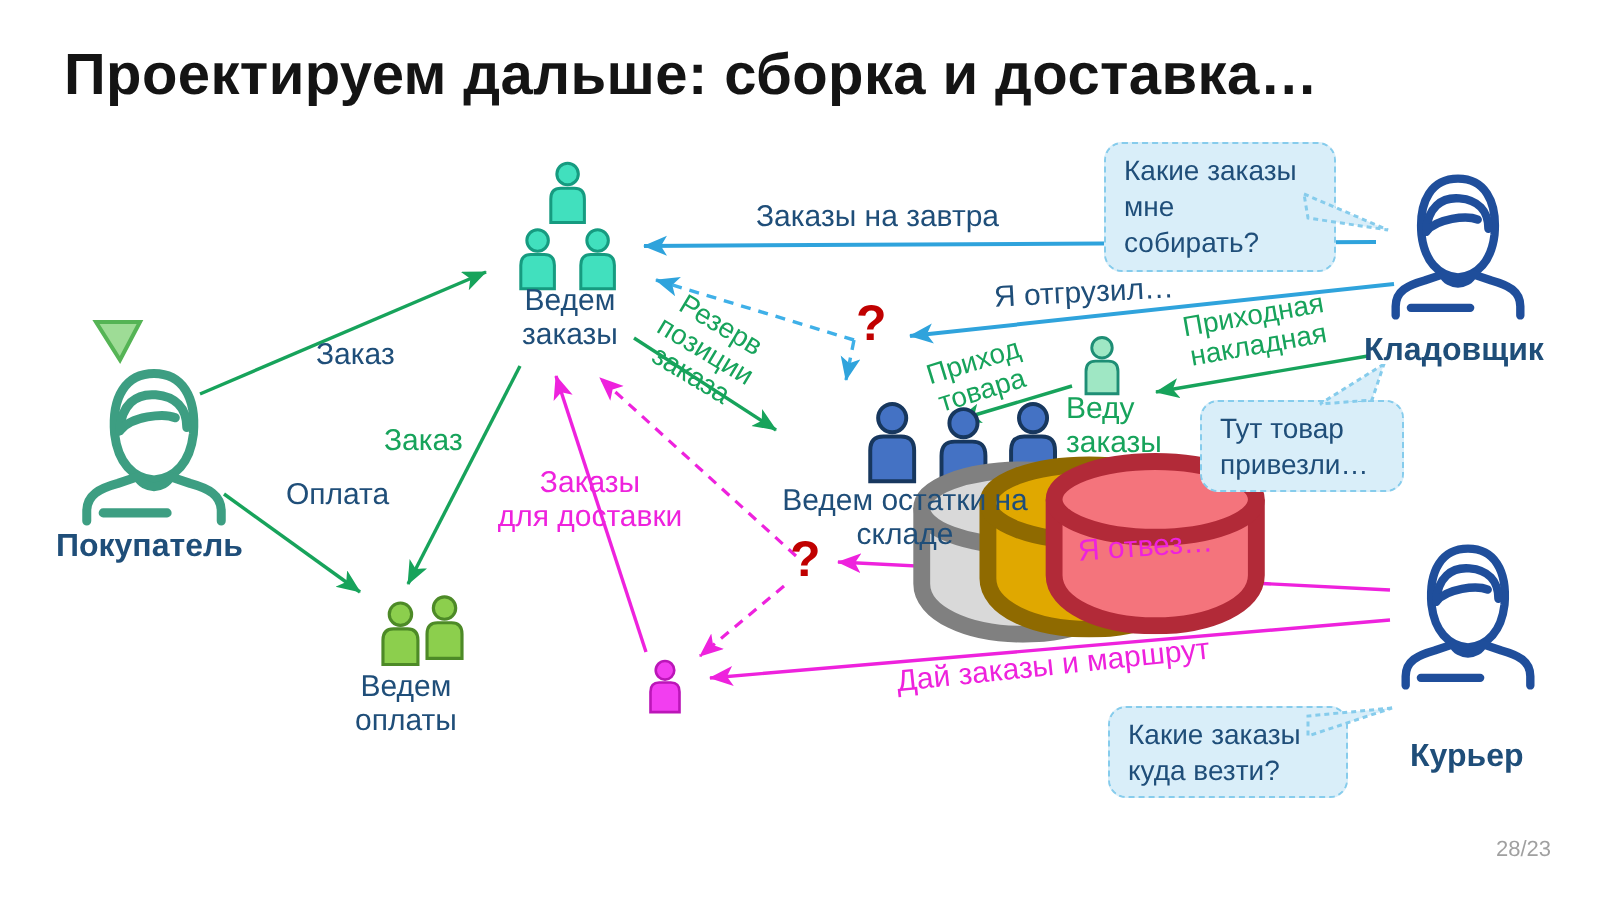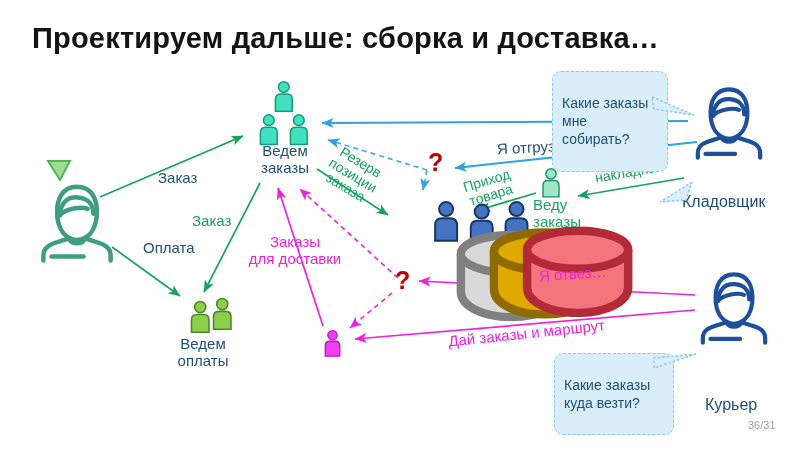--- a/index.html
+++ b/index.html
@@ -6,24 +6,24 @@
   .slide{position:relative;width:800px;height:450px;background:#ffffff;overflow:hidden;
          font-family:"Liberation Sans",sans-serif;}
   .title{position:absolute;left:32px;top:22px;margin:0;font-size:29px;font-weight:bold;
          color:#141414;letter-spacing:0.2px;}
   .abs{position:absolute;}
   .lbl{position:absolute;font-size:15px;line-height:1.12;white-space:pre-line;}
   .navy{color:#1F4E79;}
   .green{color:#17A35B;}
   .magenta{color:#EE22DD;}
   .center{text-align:center;}
-  .bold{font-weight:normal;margin-top:26px;}
+  .bold{font-weight:bold;}
   .small{font-size:14px;}
   .qmark{position:absolute;font-size:25px;font-weight:bold;color:#C00000;}
-  .bubble{position:absolute;border-radius:9px;padding:22px 9px;font-size:14px;line-height:1.3;
+  .bubble{position:absolute;border-radius:9px;padding:4px 9px;font-size:14px;line-height:1.3;
           white-space:pre-line;}
   .bubble.greenb{background:#9EDC96;border:2px solid #55B455;color:#1E9C55;font-size:15px;}
   .bubble.blueb{background:#D9EEF9;border:1.5px dashed #86CCEC;color:#1F4E79;}
   .pagenum{position:absolute;left:748px;top:419px;font-size:11px;color:#A0A0A0;}
   svg.icon{position:absolute;overflow:visible;}
   .teal{fill:#41E0BE;stroke:#169B80;}
   .greenfill{fill:#8CCF4D;stroke:#4D8A27;}
   .bluefill{fill:#4472C4;stroke:#17375E;}
   .magentafill{fill:#F23EF0;stroke:#BB16B8;}
   .mintfill{fill:#9FE7C4;stroke:#1E8E75;}
@@ -141,33 +141,37 @@
   <svg class="icon outline-green" style="left:36px;top:180px" width="82" height="84" viewBox="0 0 100 100">
     <use href="#po"></use>
   </svg>
   <svg class="icon outline-blue" style="left:690px;top:84px" width="78" height="76" viewBox="0 0 100 100">
     <use href="#po"></use>
   </svg>
   <svg class="icon outline-blue" style="left:696px;top:266px" width="76" height="82" viewBox="0 0 100 100">
     <use href="#po"></use>
   </svg>
 
+  <div class="lbl navy bold" style="left:28px;top:265px;font-size:16px">Покупатель</div>
   <div class="lbl navy bold" style="left:682px;top:167px;font-size:16px">Кладовщик</div>
   <div class="lbl navy bold" style="left:705px;top:370px;font-size:16px">Курьер</div>
 
   <div class="lbl navy center" style="left:245px;top:143px;width:80px">Ведем
 заказы</div>
   <div class="lbl navy center" style="left:163px;top:336px;width:80px">Ведем
 оплаты</div>
+  <div class="lbl navy center" style="left:385px;top:243px;width:135px">Ведем остатки на
+складе</div>
   <div class="lbl green" style="left:533px;top:197px">Веду
 заказы</div>
 
   <div class="lbl navy" style="left:158px;top:170px">Заказ</div>
   <div class="lbl green" style="left:192px;top:213px">Заказ</div>
   <div class="lbl navy" style="left:143px;top:240px">Оплата</div>
+  <div class="lbl navy" style="left:378px;top:101px">Заказы на завтра</div>
   <div class="lbl navy" style="left:497px;top:139px;transform:rotate(-3deg)">Я отгрузил…</div>
   <div class="lbl green small center" style="left:308px;top:153px;width:90px;transform:rotate(31deg);line-height:1.05">Резерв
 позиции
 заказа</div>
   <div class="lbl green small center" style="left:458px;top:173px;width:62px;transform:rotate(-17deg);line-height:1.1">Приход
 товара</div>
   <div class="lbl green small center" style="left:582px;top:150px;width:92px;transform:rotate(-10deg);line-height:1.1">Приходная
 накладная</div>
   <div class="lbl magenta center" style="left:246px;top:234px;width:98px">Заказы
 для доставки</div>
@@ -180,24 +184,26 @@
   <svg class="abs" style="left:44px;top:160px" width="30" height="22">
     <path d="M4,1 L26,1 L16,20 Z" fill="#9EDC96" stroke="#55B455" stroke-width="2"></path>
   </svg>
 
   <div class="bubble blueb" style="left:552px;top:71px;width:96px">Какие заказы
 мне собирать?</div>
   <svg class="abs" style="left:650px;top:95px" width="46" height="22">
     <path d="M2,2 L44,20 L4,14 Z" fill="#D9EEF9" stroke="#86CCEC" stroke-width="1.5" stroke-dasharray="2.5,2"></path>
   </svg>
 
+  <div class="bubble blueb" style="left:600px;top:200px;width:82px">Тут товар
+привезли…</div>
   <svg class="abs" style="left:656px;top:182px" width="38" height="22">
     <path d="M36,0 L4,20 L30,18 Z" fill="#D9EEF9" stroke="#86CCEC" stroke-width="1.5" stroke-dasharray="2.5,2"></path>
   </svg>
 
   <div class="bubble blueb" style="left:554px;top:353px;width:100px">Какие заказы
 куда везти?</div>
   <svg class="abs" style="left:652px;top:352px" width="46" height="18">
     <path d="M44,2 L2,6 L2,16 Z" fill="#D9EEF9" stroke="#86CCEC" stroke-width="1.5" stroke-dasharray="2.5,2"></path>
   </svg>
 
-  <div class="pagenum">36/31</div>
+  <div class="pagenum">28/23</div>
 </div>
 
 </body></html>

